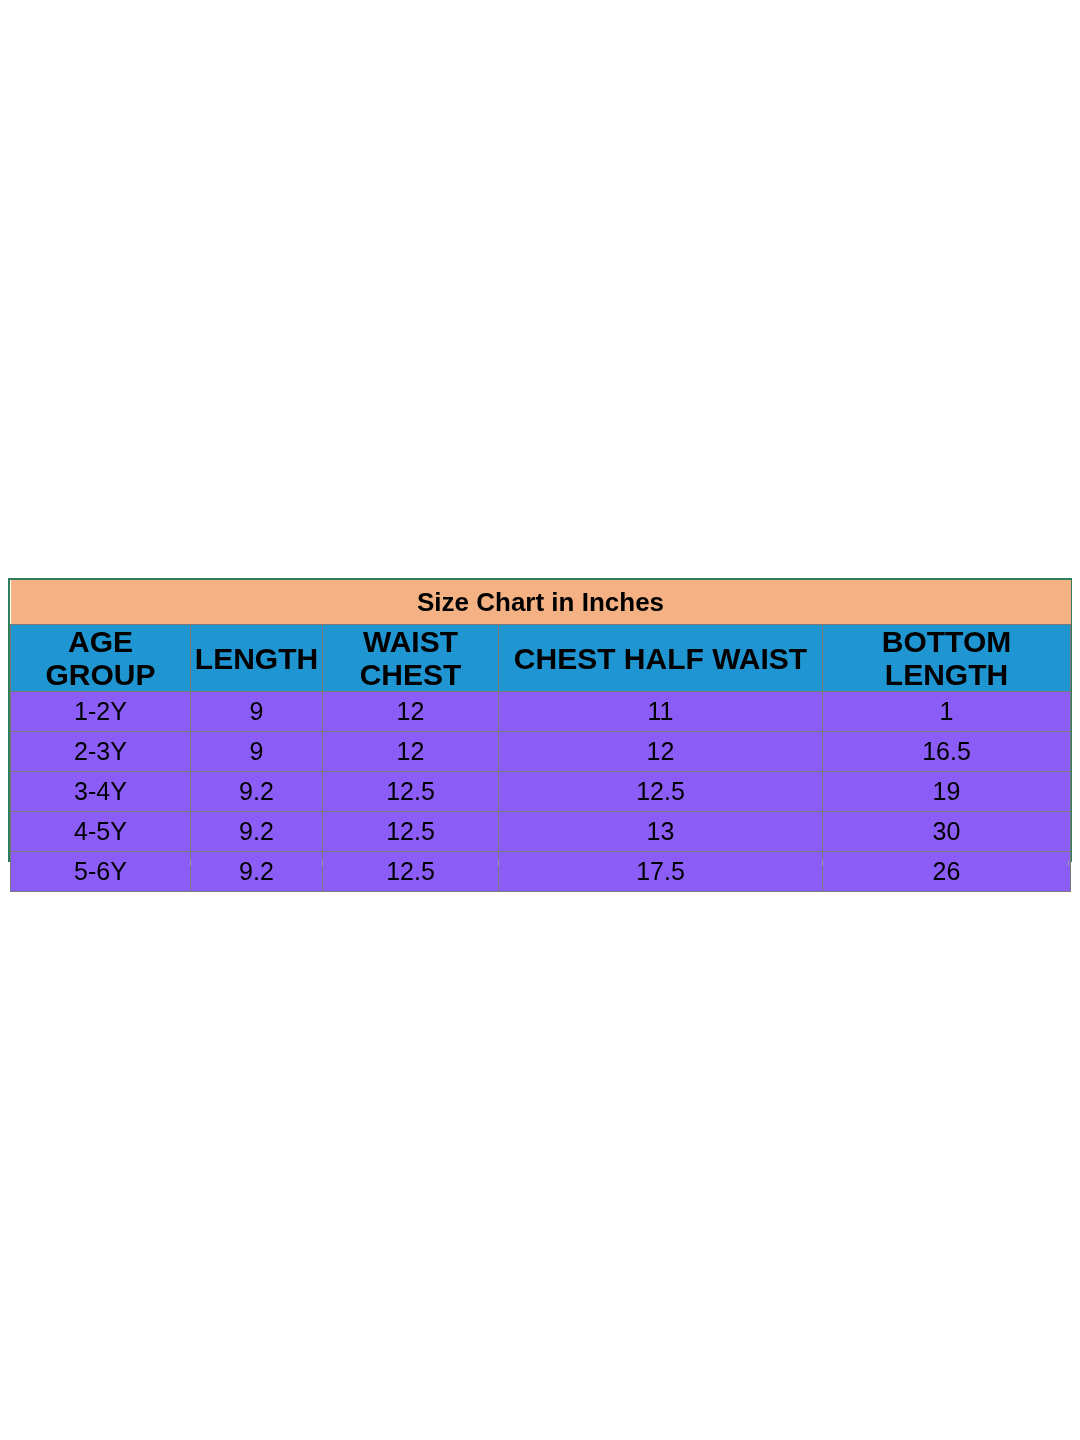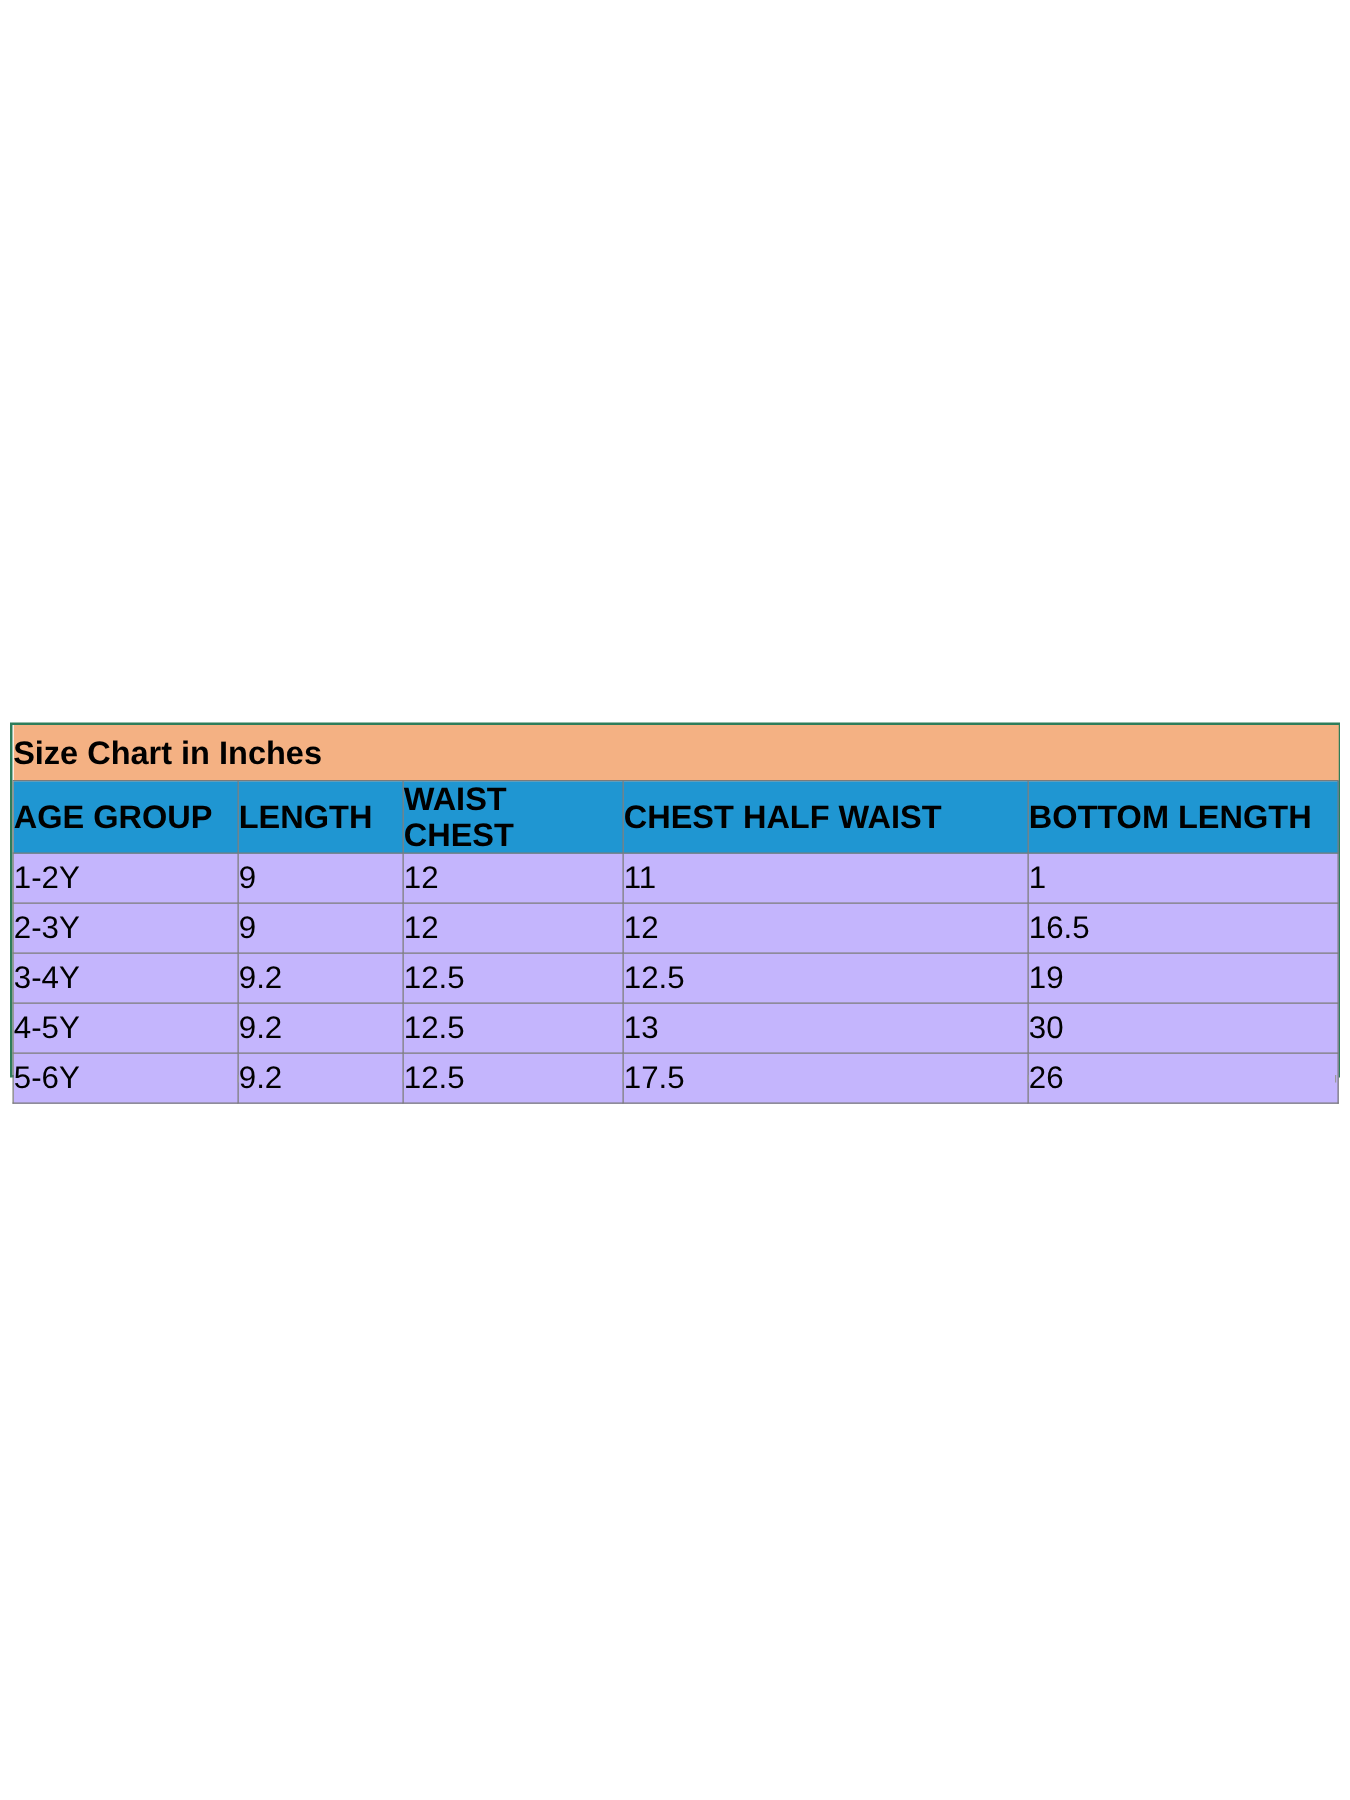--- a/index.html
+++ b/index.html
@@ -29,50 +29,50 @@
   table.size-chart {
     width: 100%;
     height: 100%;
     border-collapse: collapse;
     table-layout: fixed;
   }
 
   table.size-chart td,
   table.size-chart th {
     border: 1px solid #7a7a7a;
-    text-align: left;
+    text-align: center;
     vertical-align: middle;
     padding: 0;
     font-size: 25px;
     color: #000000;
     line-height: 1.1;
   }
 
   tr.title-row td {
     background: #f4b183;
     font-weight: bold;
     font-size: 26px;
     height: 44px;
     border-left: none;
     border-right: none;
     border-top: none;
   }
 
   tr.header-row th {
     background: #1f96d2;
     font-weight: bold;
-    font-size: 26px;
+    font-size: 30px;
     height: 40px;
     letter-spacing: 0px;
     border-top: 1px solid #7a7a7a;
     border-bottom: 1px solid #7a7a7a;
   }
 
   tr.data-row td {
-    background: #c4b5fd;
+    background: #8b5cf6;
     height: 39px;
     font-weight: normal;
   }
 
   
   col.c0 { width: 180px; }
   col.c1 { width: 132px; }
   col.c2 { width: 176px; }
   col.c3 { width: 324px; }
   col.c4 { width: 248px; }

